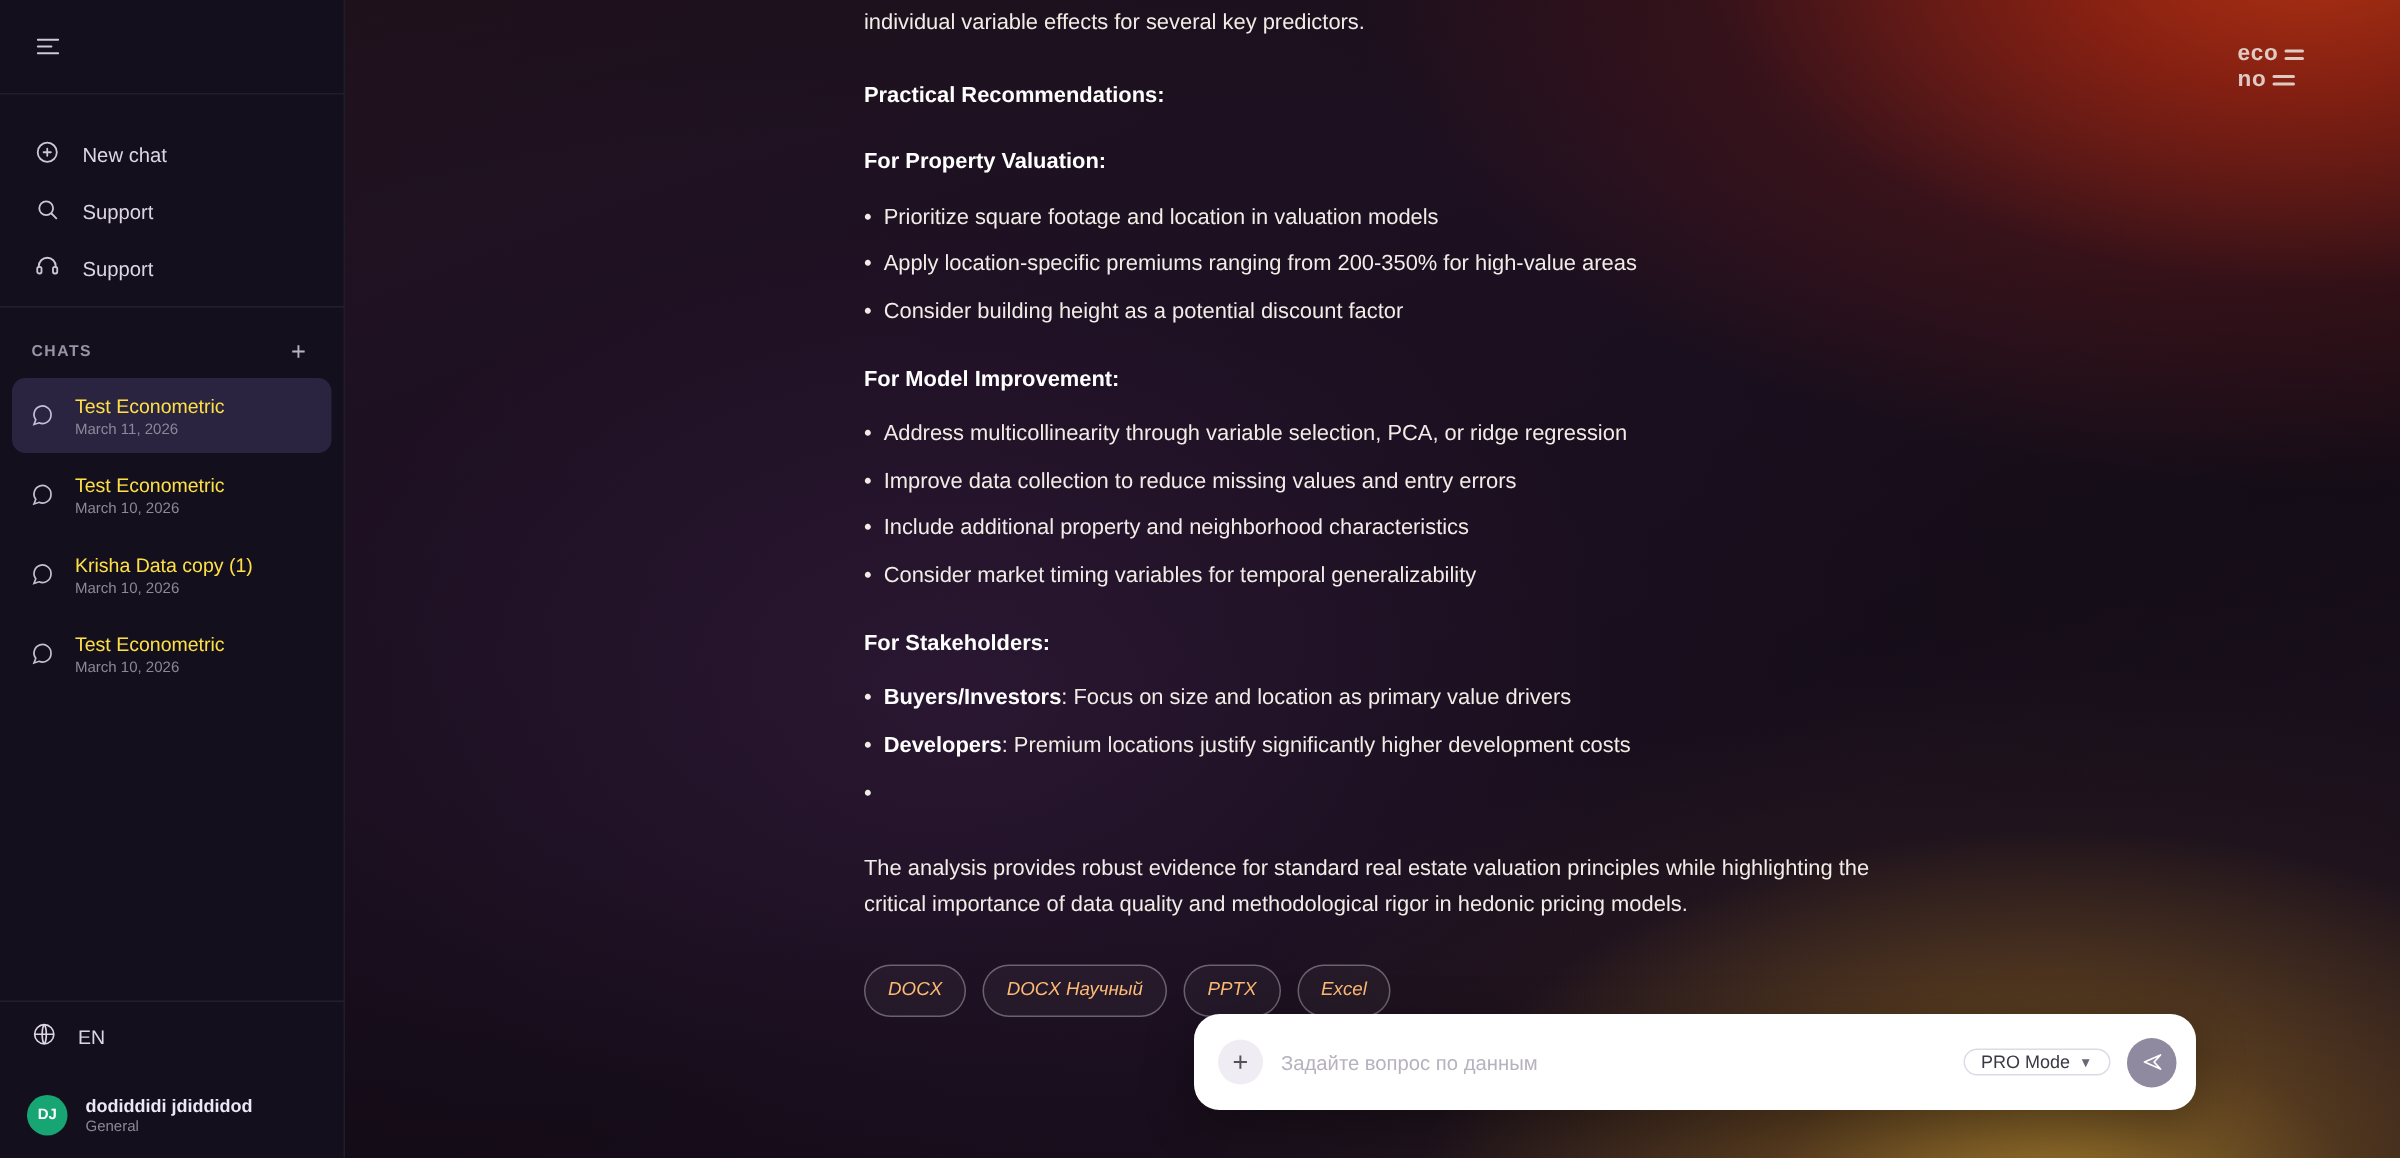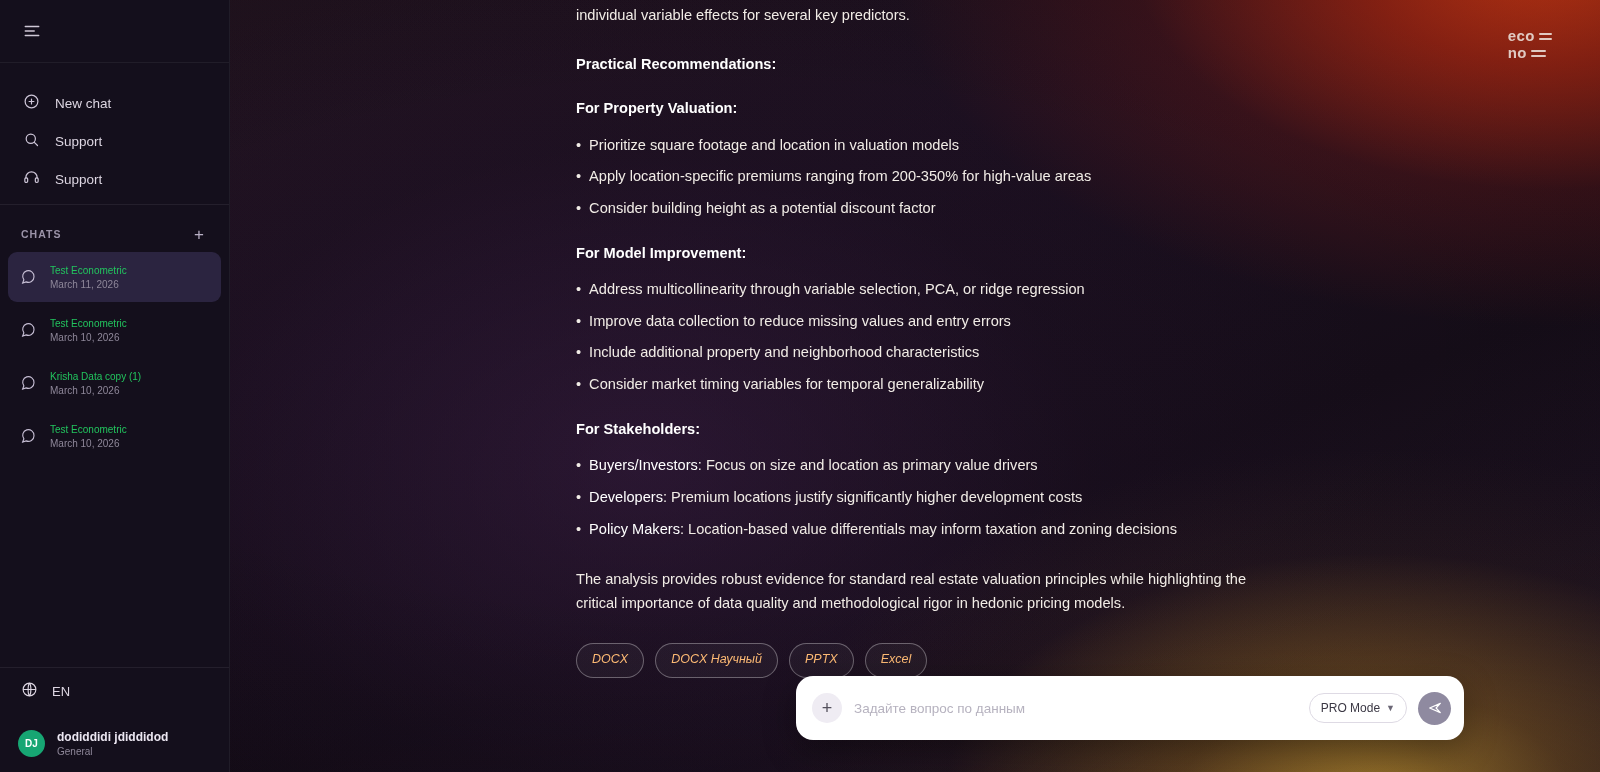--- a/index.html
+++ b/index.html
@@ -96,21 +96,21 @@
     height: 50px;
     padding: 0 10px;
     border-radius: 9px;
     cursor: pointer;
     margin-bottom: 3px;
   }
   .chat-item.active { background: #2b2440; }
   .chat-item .ic { width: 20px; height: 20px; flex: none; display: flex; align-items: center; justify-content: center; color: #c6bed4; }
   .chat-meta { display: flex; flex-direction: column; gap: 3px; min-width: 0; }
   .chat-title {
-    font-size: 10px; color: #22c55e;
+    font-size: 13px; color: #fde047;
     white-space: nowrap; overflow: hidden; text-overflow: ellipsis;
   }
   .chat-date { font-size: 10px; color: #8e8799; }
 
   .sb-bottom { margin-top: auto; }
   .sb-bottom-sep { height: 1px; background: rgba(255,255,255,0.07); }
   .lang-row {
     display: flex; align-items: center; gap: 14px;
     height: 46px; padding: 0 21px;
     font-size: 13px; color: #ddd6e2;
@@ -134,21 +134,21 @@
   
   .main {
     position: relative;
     z-index: 2;
     flex: 1;
     height: 772px;
     overflow: hidden;
   }
   .brand {
     position: absolute;
-    top: 28px; right: 48px;
+    top: 28px; right: 64px;
     z-index: 5;
     opacity: 0.82;
     display: flex; flex-direction: column; gap: 2px;
     line-height: 1;
   }
   .brand .b-row { display: flex; align-items: center; gap: 4px; }
   .brand .b-text { font-size: 15px; font-weight: 700; color: #f3efe9; letter-spacing: 0.5px; }
   .brand .b-bars { display: flex; flex-direction: column; gap: 2.5px; padding-top: 2px; }
   .brand .b-bars i { display: block; height: 2px; background: #f3efe9; border-radius: 1px; }
 
@@ -166,21 +166,21 @@
   .h-bold { font-weight: 700; margin-bottom: 14px; font-size: 14.6px; color: #ffffff; }
   .h-bold.sec { margin-top: 22px; }
   .bullets { list-style: none; margin-bottom: 4px; }
   .bullets li {
     display: flex; gap: 8px;
     margin-bottom: 9px;
     font-size: 14.6px;
     color: #f1ece6;
   }
   .bullets li .dot { color: #f1ece6; flex: none; }
-  .bullets li b { font-weight: 400; color: #ffffff; }
+  .bullets li b { font-weight: 700; color: #ffffff; }
   .para {
     margin-top: 28px;
     font-size: 14.6px; line-height: 1.62;
     color: #f1ece6;
   }
 
   .chips { display: flex; gap: 11px; margin-top: 28px; }
   .chip {
     border: 1px solid rgba(255,255,255,0.32);
     border-radius: 999px;
@@ -218,21 +218,21 @@
     font-family: "Liberation Sans", sans-serif;
     font-size: 13.5px;
     color: #2c2933;
     padding: 0 12px;
   }
   .composer-input::placeholder { color: #b6b2bf; }
   .pro-mode {
     display: flex; align-items: center; gap: 6px;
     border: 1px solid #dedae4;
     border-radius: 999px;
-    height: 30px; padding: 0 11px;
+    height: 18px; padding: 0 11px;
     font-size: 12px; color: #3b3844;
     cursor: pointer; flex: none;
     background: #fff;
   }
   .chev { font-size: 9px; color: #6b6776; }
   .send {
     width: 33px; height: 33px; border-radius: 50%;
     background: #8f8aa0;
     color: #fff;
     display: flex; align-items: center; justify-content: center;
@@ -427,21 +427,20 @@
         <li>
             <span class="dot">•</span>
             <span><b>Buyers/Investors</b><span>: Focus on size and location as primary value drivers</span></span>
           </li>
         <li>
             <span class="dot">•</span>
             <span><b>Developers</b><span>: Premium locations justify significantly higher development costs</span></span>
           </li>
         <li>
             <span class="dot">•</span>
-            <span><b>Policy Makers</b><span>: Location-based value differentials may inform taxation and zoning decisions</span></span>
           </li>
       </ul>
 
       <div class="para">The analysis provides robust evidence for standard real estate valuation principles while highlighting the critical importance of data quality and methodological rigor in hedonic pricing models.</div>
 
       <div class="chips">
         <span class="chip">DOCX</span>
         <span class="chip">DOCX Научный</span>
         <span class="chip">PPTX</span>
         <span class="chip">Excel</span>

